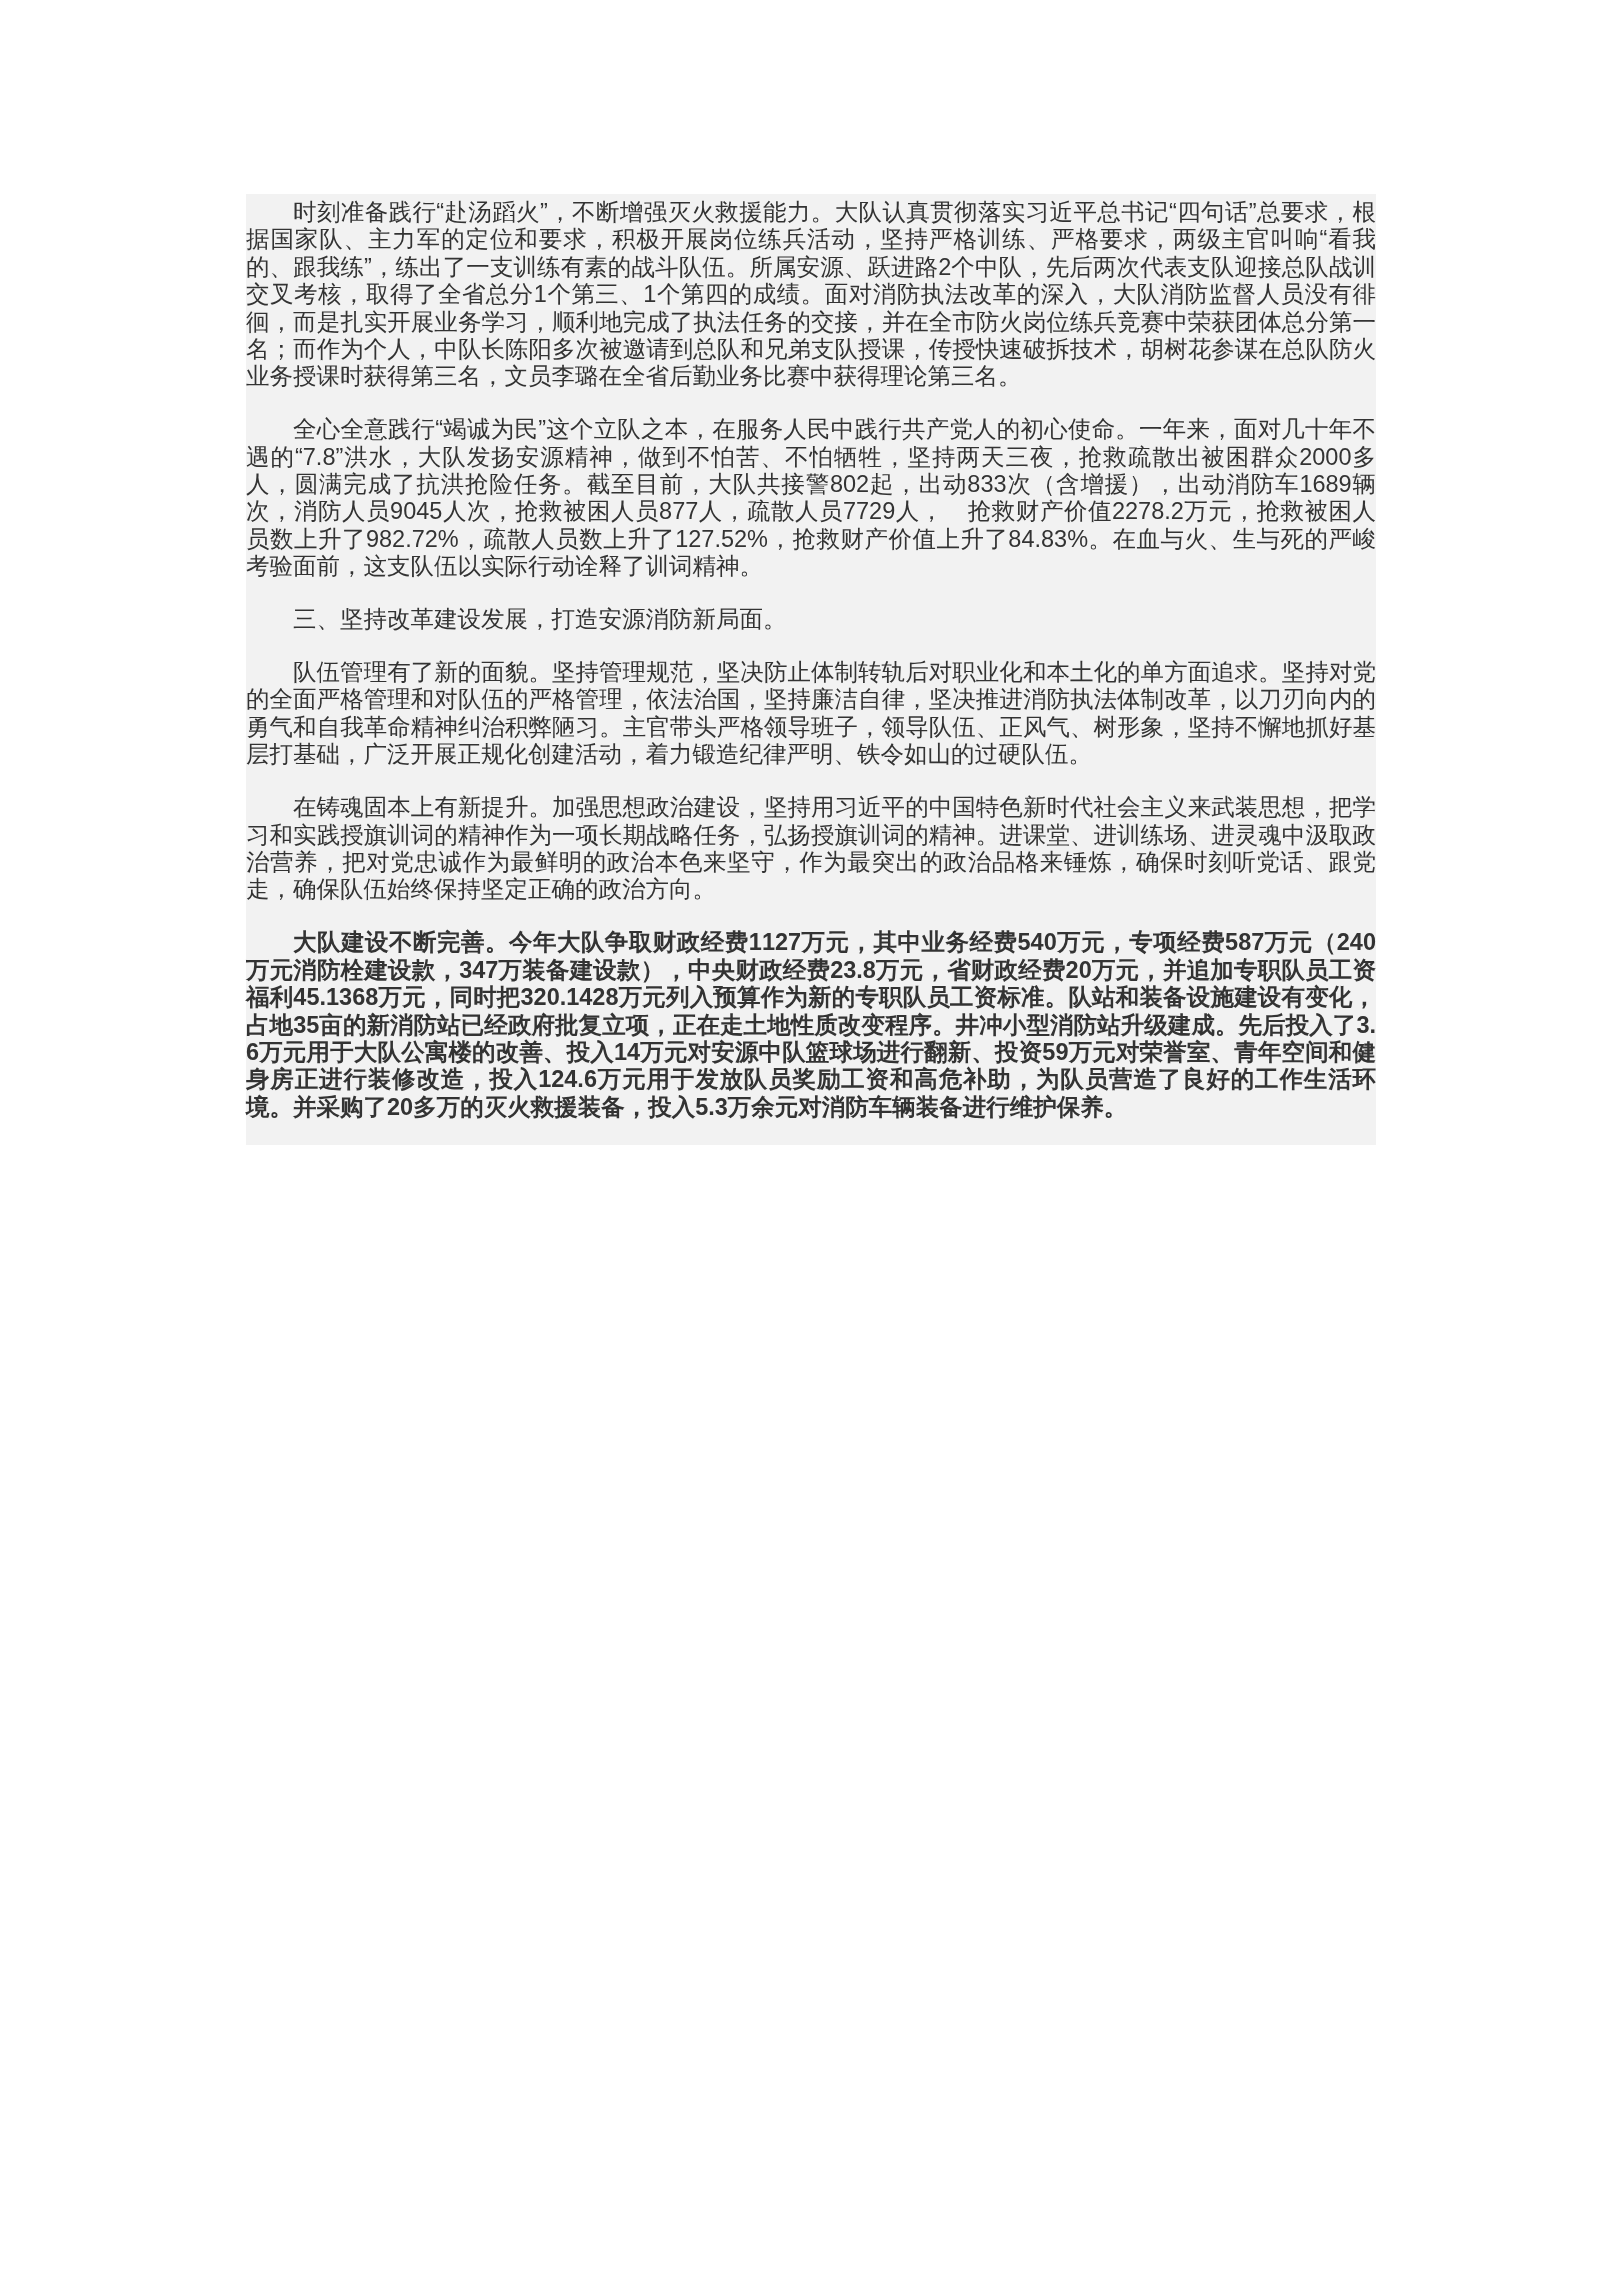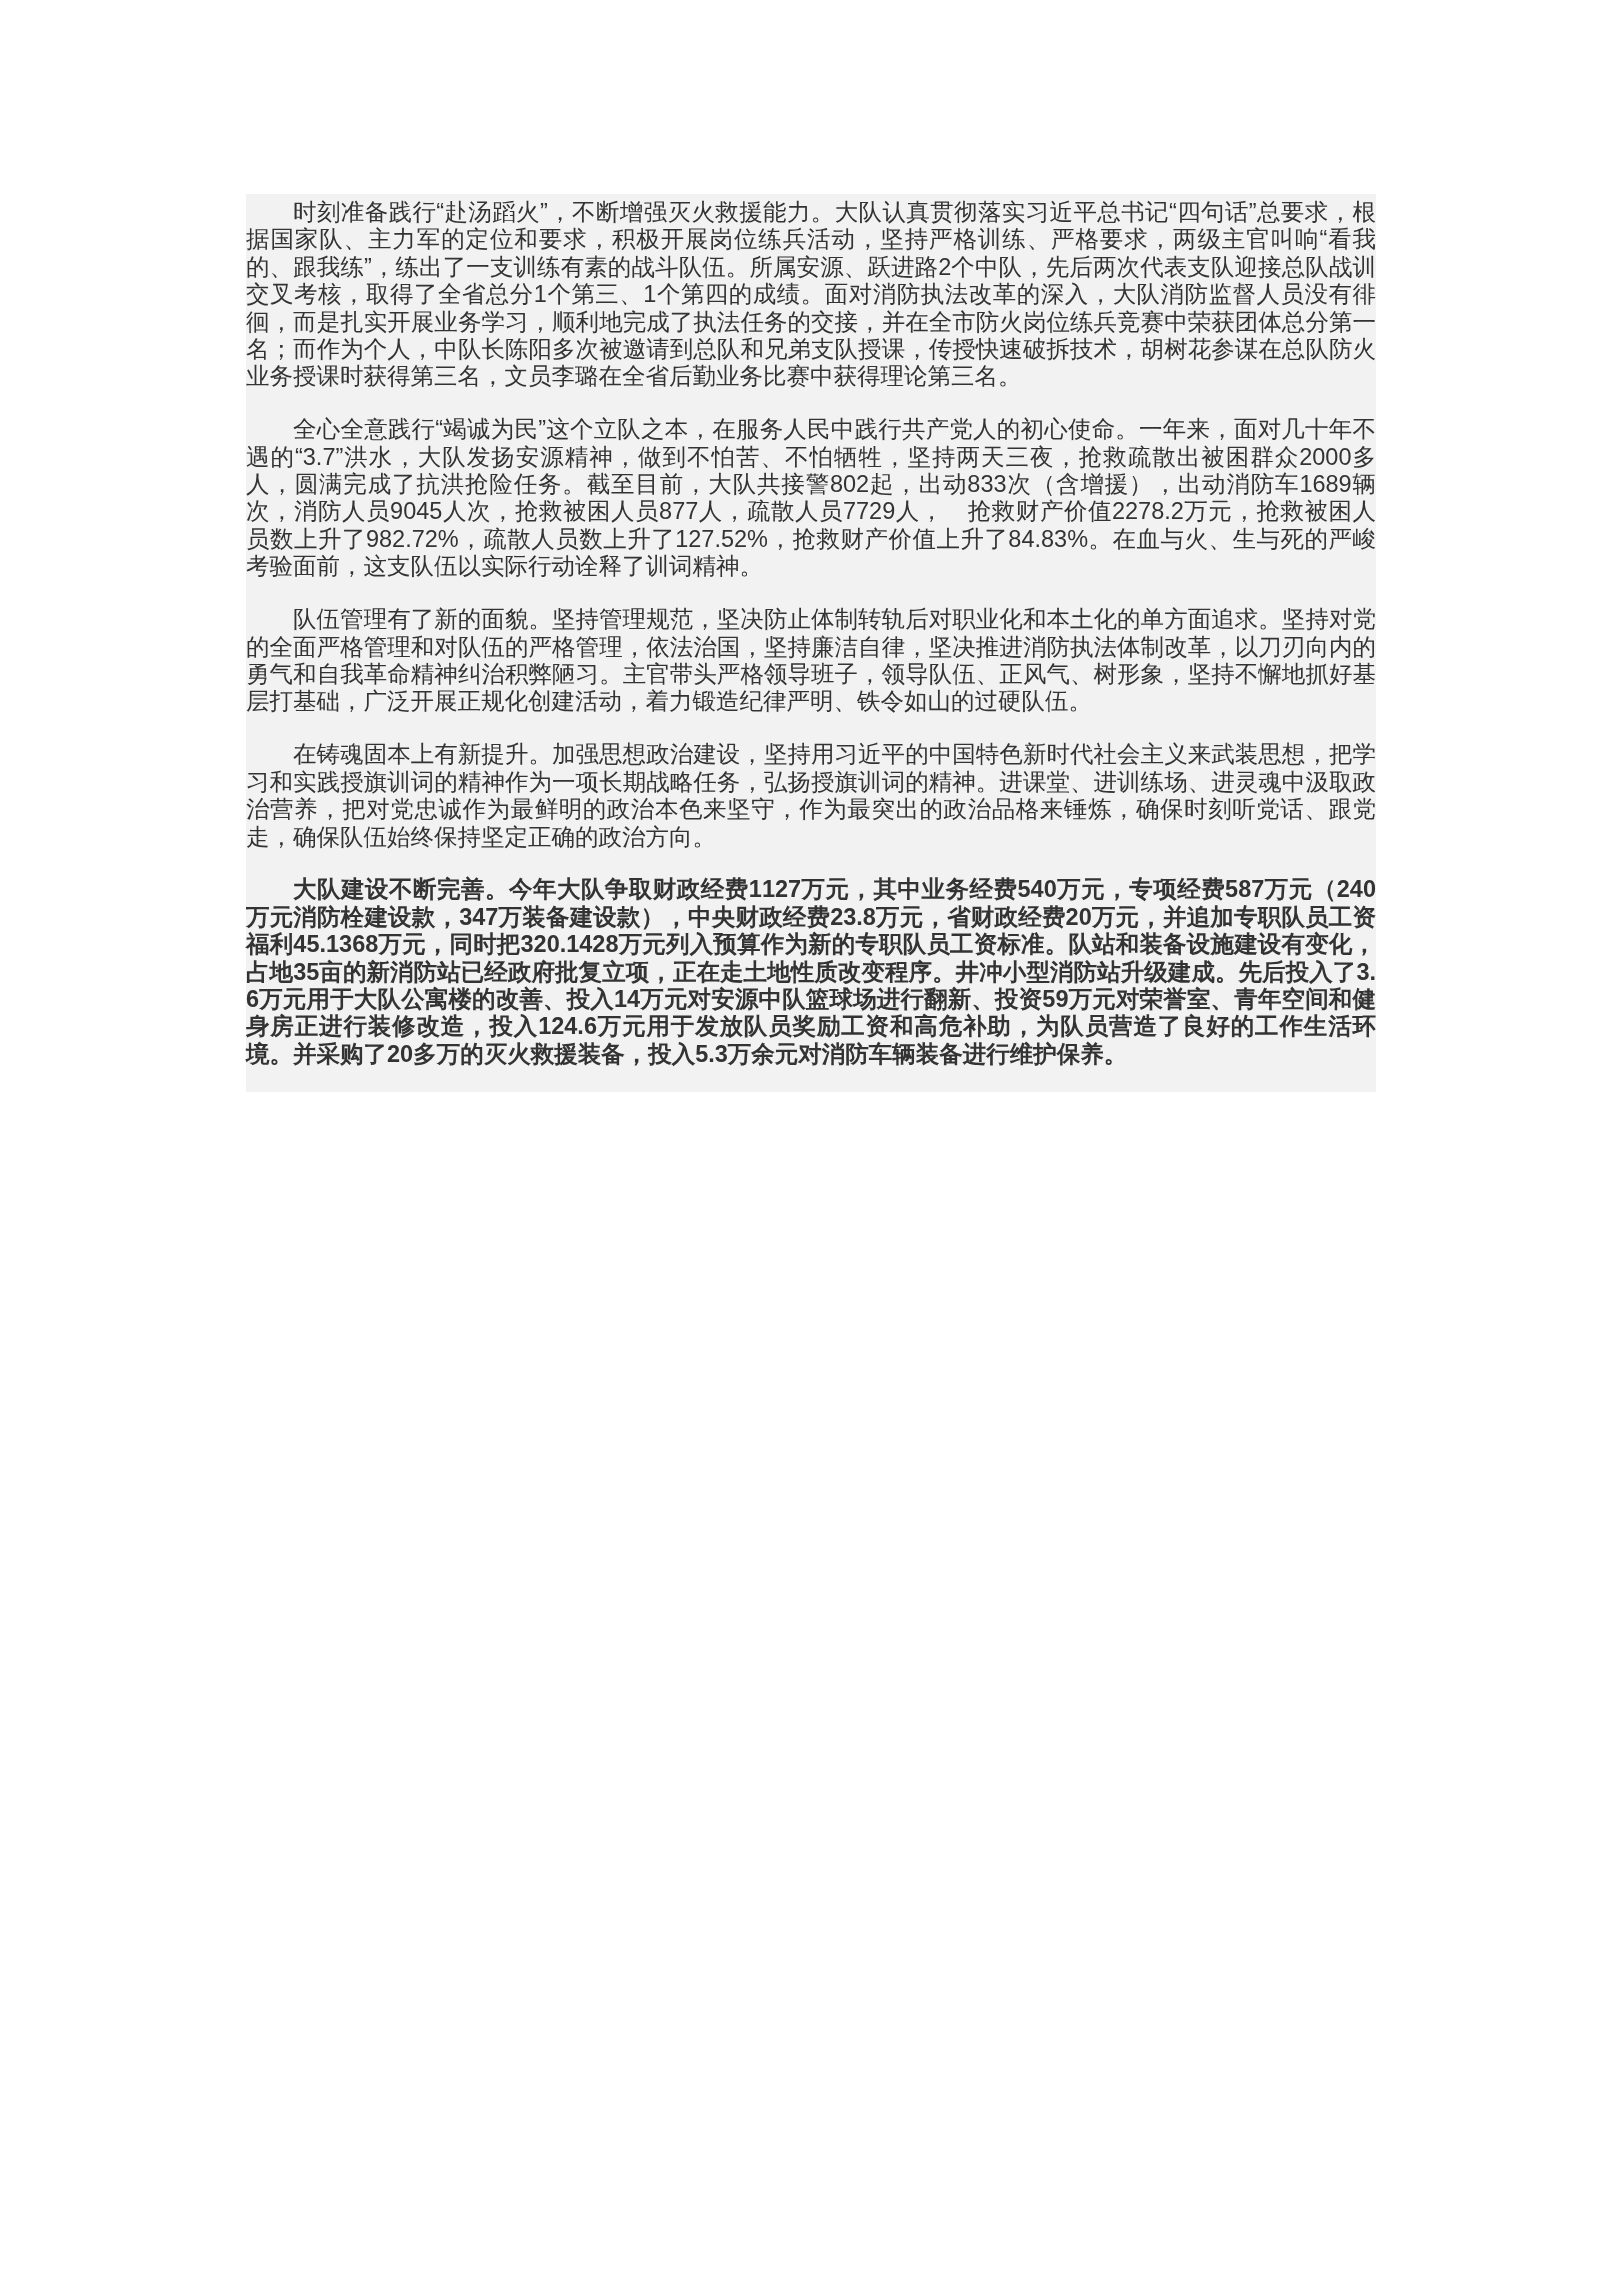--- a/index.html
+++ b/index.html
@@ -44,19 +44,20 @@
     margin-bottom: 16px;
     font-weight: bold;
   }
 </style>
 </head>
 <body>
 
 <div class="doc-page">
   <div class="doc-text-block">
     <p>时刻准备践行“赴汤蹈火”，不断增强灭火救援能力。大队认真贯彻落实习近平总书记“四句话”总要求，根据国家队、主力军的定位和要求，积极开展岗位练兵活动，坚持严格训练、严格要求，两级主官叫响“看我的、跟我练”，练出了一支训练有素的战斗队伍。所属安源、跃进路2个中队，先后两次代表支队迎接总队战训交叉考核，取得了全省总分1个第三、1个第四的成绩。面对消防执法改革的深入，大队消防监督人员没有徘徊，而是扎实开展业务学习，顺利地完成了执法任务的交接，并在全市防火岗位练兵竞赛中荣获团体总分第一名；而作为个人，中队长陈阳多次被邀请到总队和兄弟支队授课，传授快速破拆技术，胡树花参谋在总队防火业务授课时获得第三名，文员李璐在全省后勤业务比赛中获得理论第三名。</p>
-    <p>全心全意践行“竭诚为民”这个立队之本，在服务人民中践行共产党人的初心使命。一年来，面对几十年不遇的“3.7”洪水，大队发扬安源精神，做到不怕苦、不怕牺牲，坚持两天三夜，抢救疏散出被困群众2000多人，圆满完成了抗洪抢险任务。截至目前，大队共接警802起，出动833次（含增援），出动消防车1689辆次，消防人员9045人次，抢救被困人员877人，疏散人员7729人，　抢救财产价值2278.2万元，抢救被困人员数上升了982.72%，疏散人员数上升了127.52%，抢救财产价值上升了84.83%。在血与火、生与死的严峻考验面前，这支队伍以实际行动诠释了训词精神。</p>
+    <p>全心全意践行“竭诚为民”这个立队之本，在服务人民中践行共产党人的初心使命。一年来，面对几十年不遇的“7.8”洪水，大队发扬安源精神，做到不怕苦、不怕牺牲，坚持两天三夜，抢救疏散出被困群众2000多人，圆满完成了抗洪抢险任务。截至目前，大队共接警802起，出动833次（含增援），出动消防车1689辆次，消防人员9045人次，抢救被困人员877人，疏散人员7729人，　抢救财产价值2278.2万元，抢救被困人员数上升了982.72%，疏散人员数上升了127.52%，抢救财产价值上升了84.83%。在血与火、生与死的严峻考验面前，这支队伍以实际行动诠释了训词精神。</p>
+    <p>三、坚持改革建设发展，打造安源消防新局面。</p>
     <p>队伍管理有了新的面貌。坚持管理规范，坚决防止体制转轨后对职业化和本土化的单方面追求。坚持对党的全面严格管理和对队伍的严格管理，依法治国，坚持廉洁自律，坚决推进消防执法体制改革，以刀刃向内的勇气和自我革命精神纠治积弊陋习。主官带头严格领导班子，领导队伍、正风气、树形象，坚持不懈地抓好基层打基础，广泛开展正规化创建活动，着力锻造纪律严明、铁令如山的过硬队伍。</p>
     <p>在铸魂固本上有新提升。加强思想政治建设，坚持用习近平的中国特色新时代社会主义来武装思想，把学习和实践授旗训词的精神作为一项长期战略任务，弘扬授旗训词的精神。进课堂、进训练场、进灵魂中汲取政治营养，把对党忠诚作为最鲜明的政治本色来坚守，作为最突出的政治品格来锤炼，确保时刻听党话、跟党走，确保队伍始终保持坚定正确的政治方向。</p>
     <p>大队建设不断完善。今年大队争取财政经费1127万元，其中业务经费540万元，专项经费587万元（240万元消防栓建设款，347万装备建设款），中央财政经费23.8万元，省财政经费20万元，并追加专职队员工资福利45.1368万元，同时把320.1428万元列入预算作为新的专职队员工资标准。队站和装备设施建设有变化，占地35亩的新消防站已经政府批复立项，正在走土地性质改变程序。井冲小型消防站升级建成。先后投入了3.6万元用于大队公寓楼的改善、投入14万元对安源中队篮球场进行翻新、投资59万元对荣誉室、青年空间和健身房正进行装修改造，投入124.6万元用于发放队员奖励工资和高危补助，为队员营造了良好的工作生活环境。并采购了20多万的灭火救援装备，投入5.3万余元对消防车辆装备进行维护保养。</p>
   </div>
 </div>
 
 
 </body></html>

